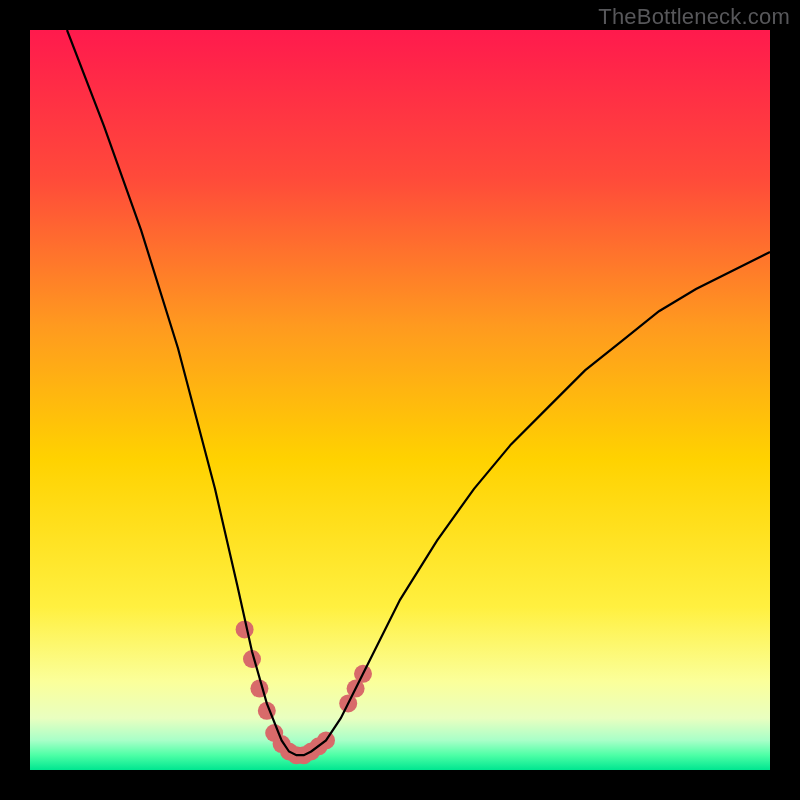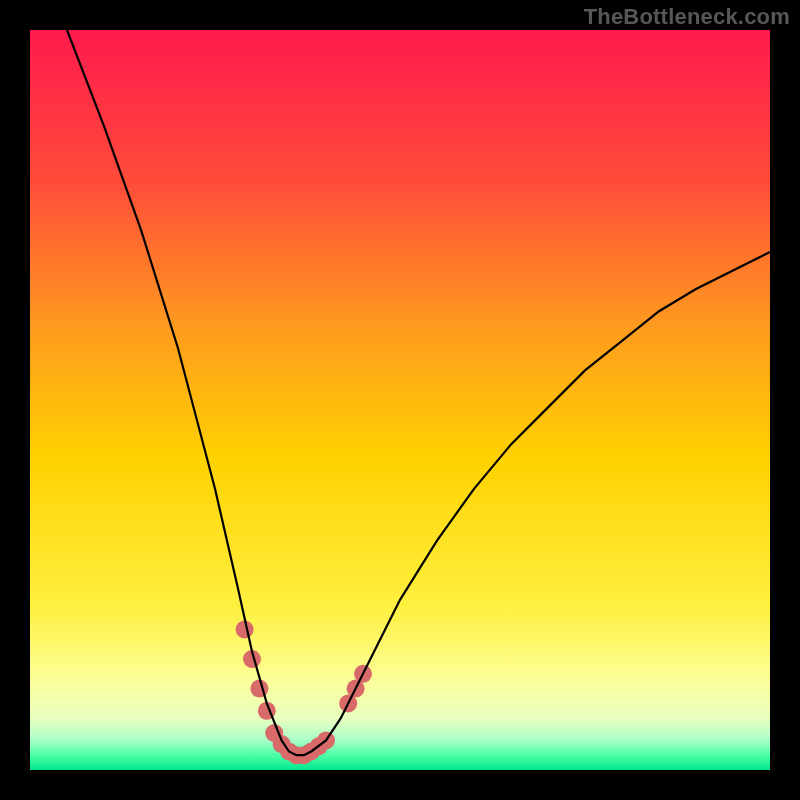--- a/index.html
+++ b/index.html
@@ -9,21 +9,21 @@
     left: 0; top: 0;
     width: 800px; height: 800px;
     background: #000;
   }
   .watermark {
     position: absolute;
     top: 4px;
     right: 10px;
     font-family: Arial, Helvetica, sans-serif;
     font-size: 22px;
-    font-weight: 700;
+    font-weight: 400;
     color: #57575a;
     letter-spacing: 0.2px;
   }
   .plot {
     position: absolute;
     left: 30px;
     top: 30px;
     width: 740px;
     height: 740px;
   }

